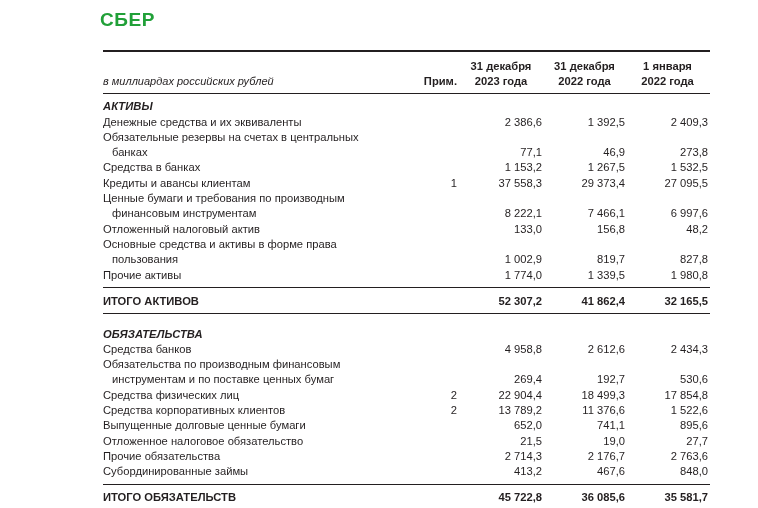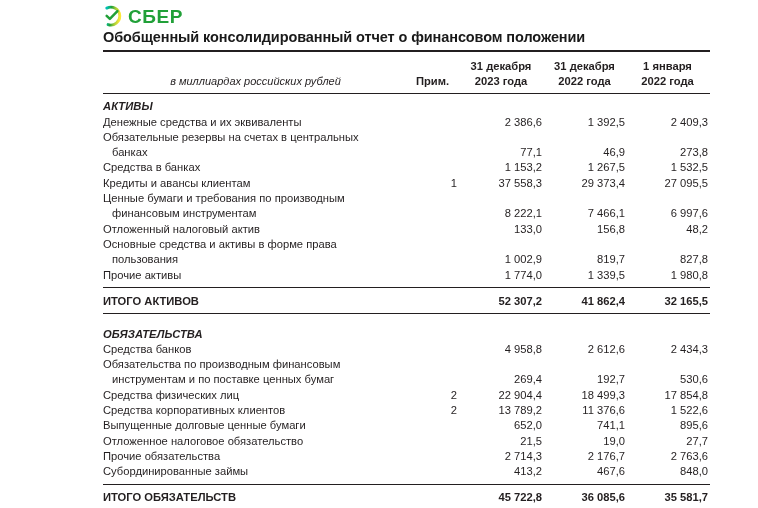--- a/index.html
+++ b/index.html
@@ -23,20 +23,21 @@
 
   
   .logo-row {
     position: absolute;
     left: 100px;
     top: 4px;
     display: flex;
     align-items: center;
     gap: 6px;
     height: 24px;
+    flex-direction: column;
   }
   .logo-mark {
     width: 22px;
     height: 22px;
     display: block;
   }
   .logo-word {
     font-size: 19px;
     font-weight: bold;
     letter-spacing: 0.6px;
@@ -88,29 +89,29 @@
     height: 15.3px;
   }
 
   
   thead th {
     font-weight: bold;
     font-size: 11.2px;
     padding-bottom: 1px;
   }
   th.h-units {
-    text-align: center;
+    text-align: left;
     font-style: italic;
     font-weight: normal;
     font-size: 11px;
     color: #231f20;
     vertical-align: bottom;
   }
   th.h-note {
-    text-align: center;
+    text-align: right;
     padding-right: 3px;
     vertical-align: bottom;
   }
   th.h-val {
     text-align: center;
     padding-right: 2px;
     vertical-align: bottom;
   }
   .hdr-l1 { display: block; white-space: nowrap; }
   .hdr-l2 { display: block; white-space: nowrap; }
@@ -178,21 +179,20 @@
           <stop offset="70%" stop-color="#a3cd39"></stop>
           <stop offset="100%" stop-color="#fbe73a"></stop>
         </linearGradient>
       </defs>
       <path d="M24 4.5 A19.5 19.5 0 1 1 9.5 37.5" fill="none" stroke="url(#sbg)" stroke-width="6.2" stroke-linecap="round" transform="rotate(-28 24 24)"></path>
       <path d="M14.5 23.5 L21.5 30.5 L38 13.5" fill="none" stroke="#21a038" stroke-width="5.4" stroke-linecap="round" stroke-linejoin="round"></path>
     </svg>
     <span class="logo-word">СБЕР</span>
   </div>
 
-  <div class="doc-title">Обобщенный консолидированный отчет о финансовом положении</div>
   <div class="title-rule"></div>
 
   <table class="stmt">
     <colgroup>
       <col class="c-label">
         <col class="c-note">
         <col class="c-v1">
         <col class="c-v2">
         <col class="c-v3">
     </colgroup>

